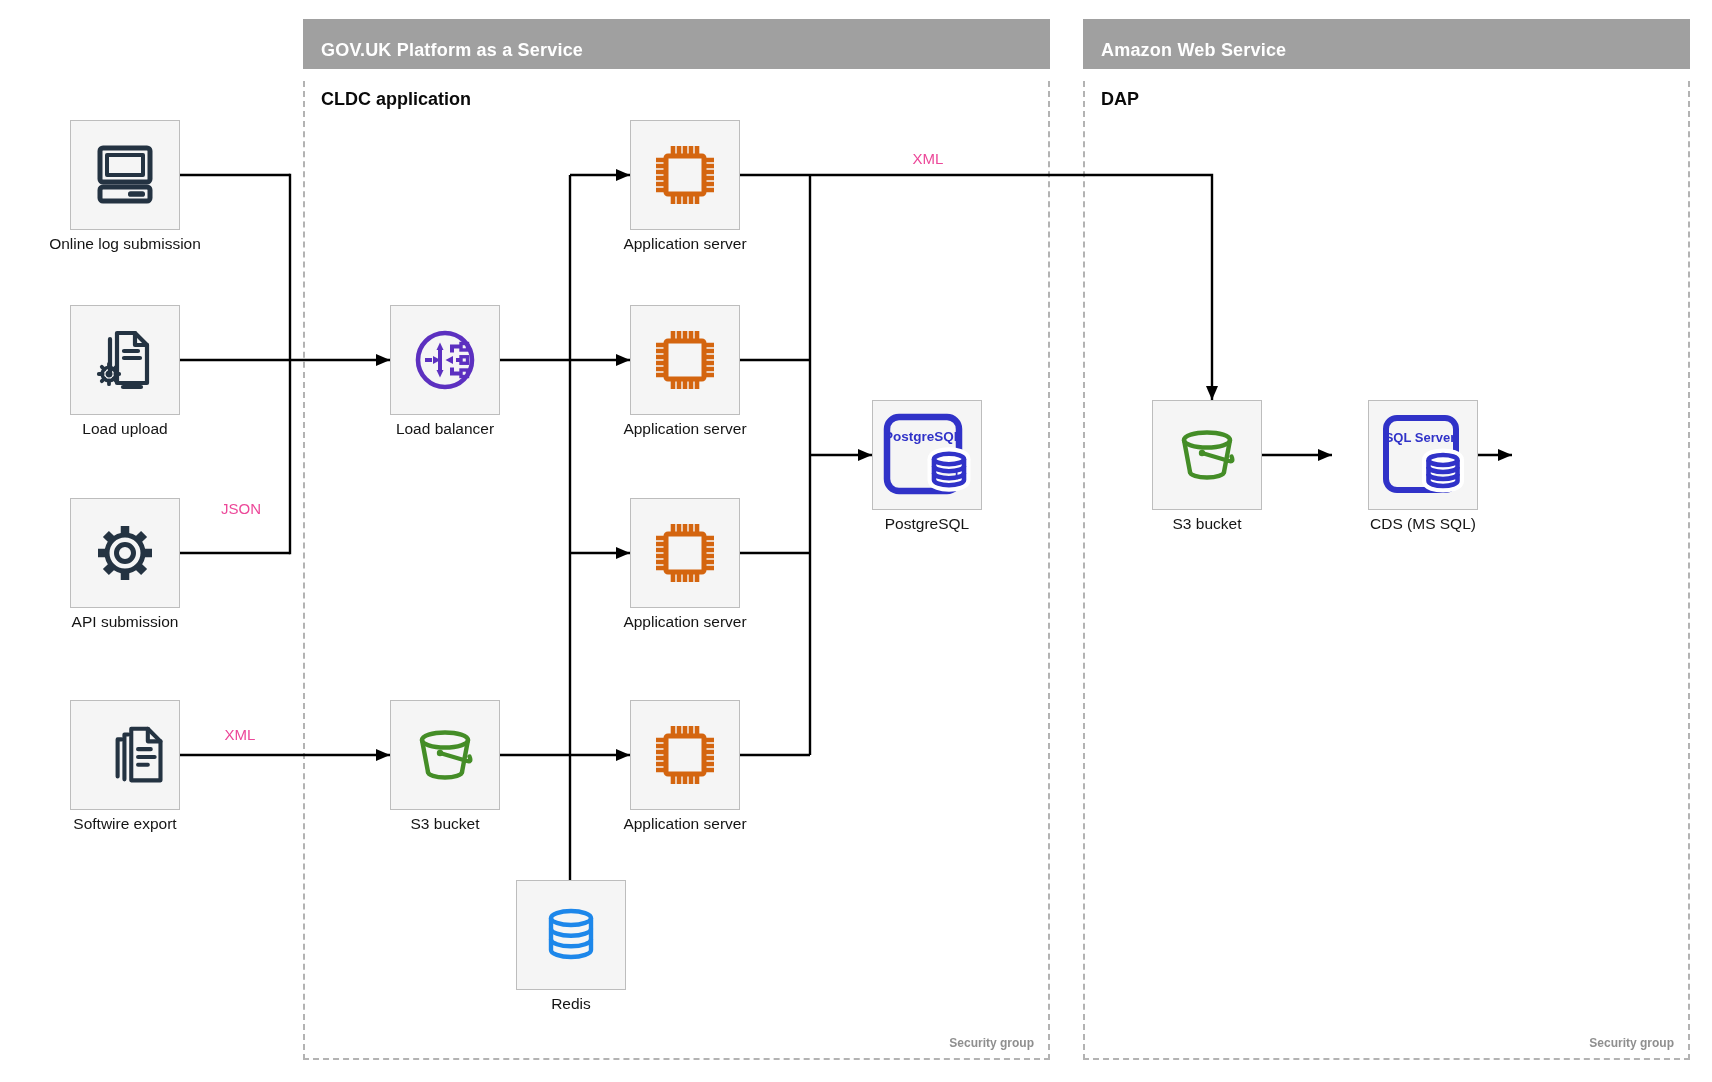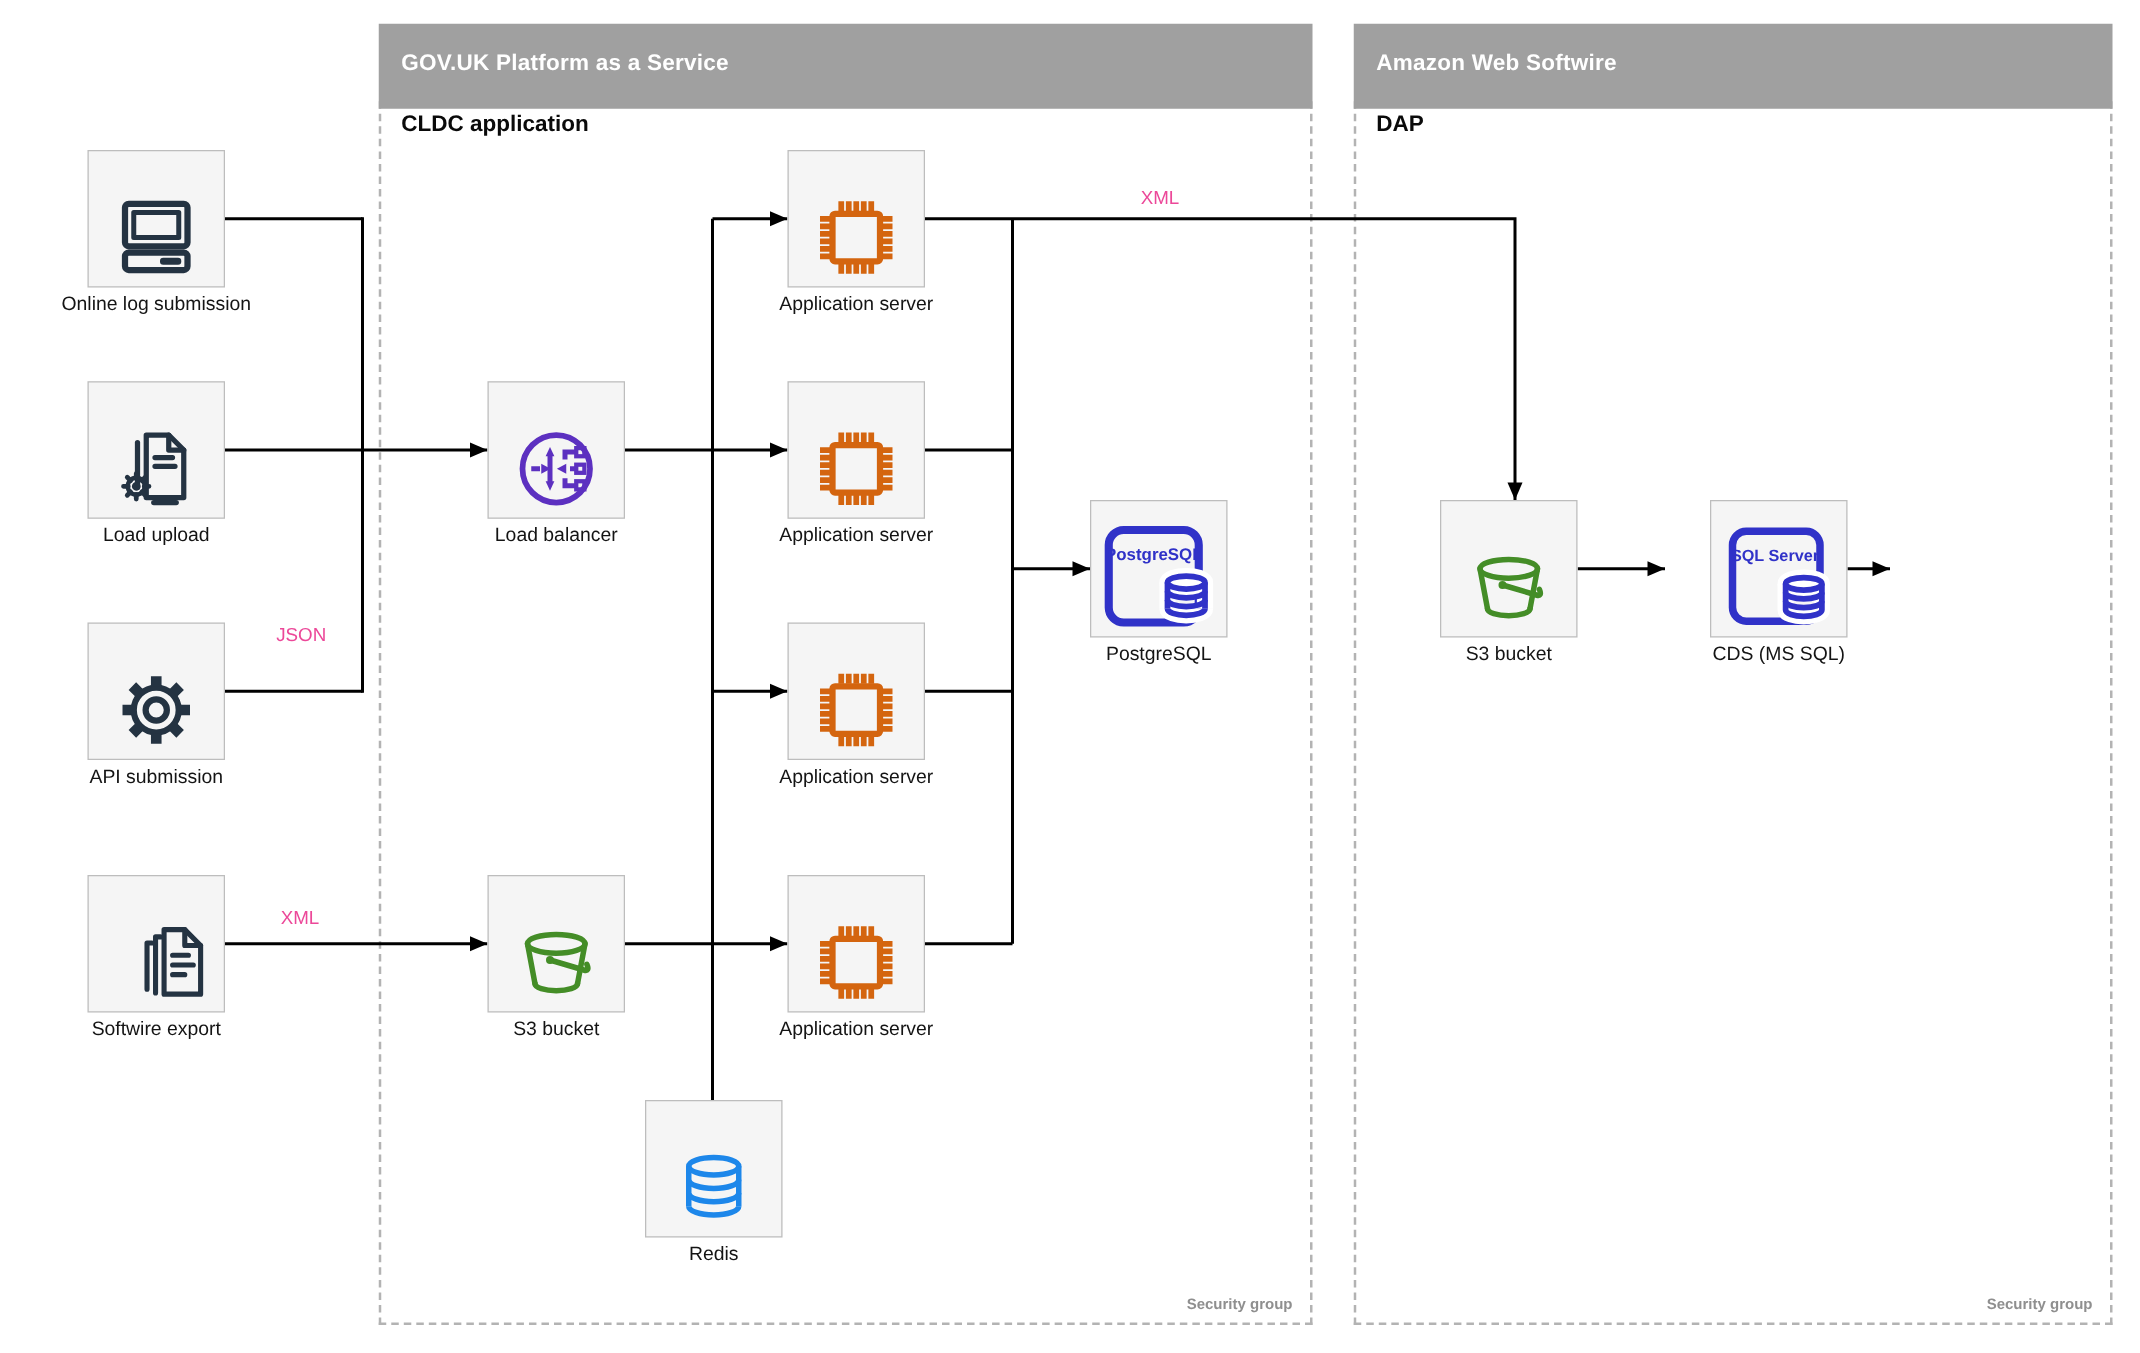--- a/index.html
+++ b/index.html
@@ -6,30 +6,30 @@
     --header-gray:#a0a0a0; --dash-gray:#b3b3b3; --muted-gray:#8f8f8f;
     --node-fill:#f5f5f5; --node-border:#bdbdbd;
     --navy:#243342; --purple:#5c30c0; --orange:#d4650f; --green:#448d27;
     --blue:#1d87ea; --indigo:#3032c8; --teal:#117c6b;
   }
   html,body{margin:0;padding:0;background:#fff;}
   body{font-family:"Liberation Sans", sans-serif;}
   #stage{position:relative;width:1712px;height:1082px;background:#fff;overflow:hidden;}
   #edges{position:absolute;left:0;top:0;}
   .container{position:absolute;}
-  .chead{position:absolute;left:0;right:0;top:0;height:68px;background:var(--header-gray);
+  .chead{position:absolute;left:0;right:0;top:0;height:50px;background:var(--header-gray);
     color:#fff;font-weight:bold;font-size:18px;line-height:62px;padding-left:18px;
     letter-spacing:.2px;box-sizing:border-box;}
   .cbody{position:absolute;left:0;right:0;top:62px;bottom:0;
     border:2px dashed var(--dash-gray);border-top:none;box-sizing:border-box;}
   .csub{position:absolute;top:70px;left:18px;font-weight:bold;font-size:18px;color:#0a0a0a;}
   .cfoot{position:absolute;bottom:10px;right:16px;font-size:12px;color:var(--muted-gray);font-weight:bold;}
   .node{position:absolute;width:110px;height:110px;background:var(--node-fill);
     border:1.5px solid var(--node-border);box-sizing:border-box;
-    display:flex;align-items:flex-end;justify-content:center;}
+    display:flex;align-items:center;justify-content:center;}
   .nlabel{position:absolute;top:114px;left:50%;transform:translateX(-50%);
     white-space:nowrap;font-size:15.5px;color:#141414;}
   .elabel{position:absolute;transform:translateX(-50%);font-size:15px;color:#ec4899;white-space:nowrap;}
   .ic{display:block;}
   .ic-navy{color:var(--navy);} .ic-purple{color:var(--purple);} .ic-orange{color:var(--orange);}
   .ic-green{color:var(--green);} .ic-blue{color:var(--blue);} .ic-indigo{color:var(--indigo);}
   .ic-teal{color:var(--teal);}
   .ic text{font-family:"Liberation Sans", sans-serif;}
 </style>
 </head>
@@ -39,21 +39,21 @@
 
   <div class="container" style="left:303px;top:19px;width:747px;height:1041px;">
     <div class="cbody"></div>
     <div class="chead">GOV.UK Platform as a Service</div>
     <div class="csub">CLDC application</div>
     <div class="cfoot">Security group</div>
   </div>
 
   <div class="container" style="left:1083px;top:19px;width:607px;height:1041px;">
     <div class="cbody"></div>
-    <div class="chead">Amazon Web Softwire</div>
+    <div class="chead">Amazon Web Service</div>
     <div class="csub">DAP</div>
     <div class="cfoot">Security group</div>
   </div>
 
   <svg id="edges" width="1712" height="1082" viewBox="0 0 1712 1082">
     <defs>
       <marker id="ah" markerUnits="userSpaceOnUse" markerWidth="16" markerHeight="14" refX="15" refY="7" orient="auto">
         <path d="M1,1 L15,7 L1,13 Z" fill="#000"></path>
       </marker>
     </defs>

